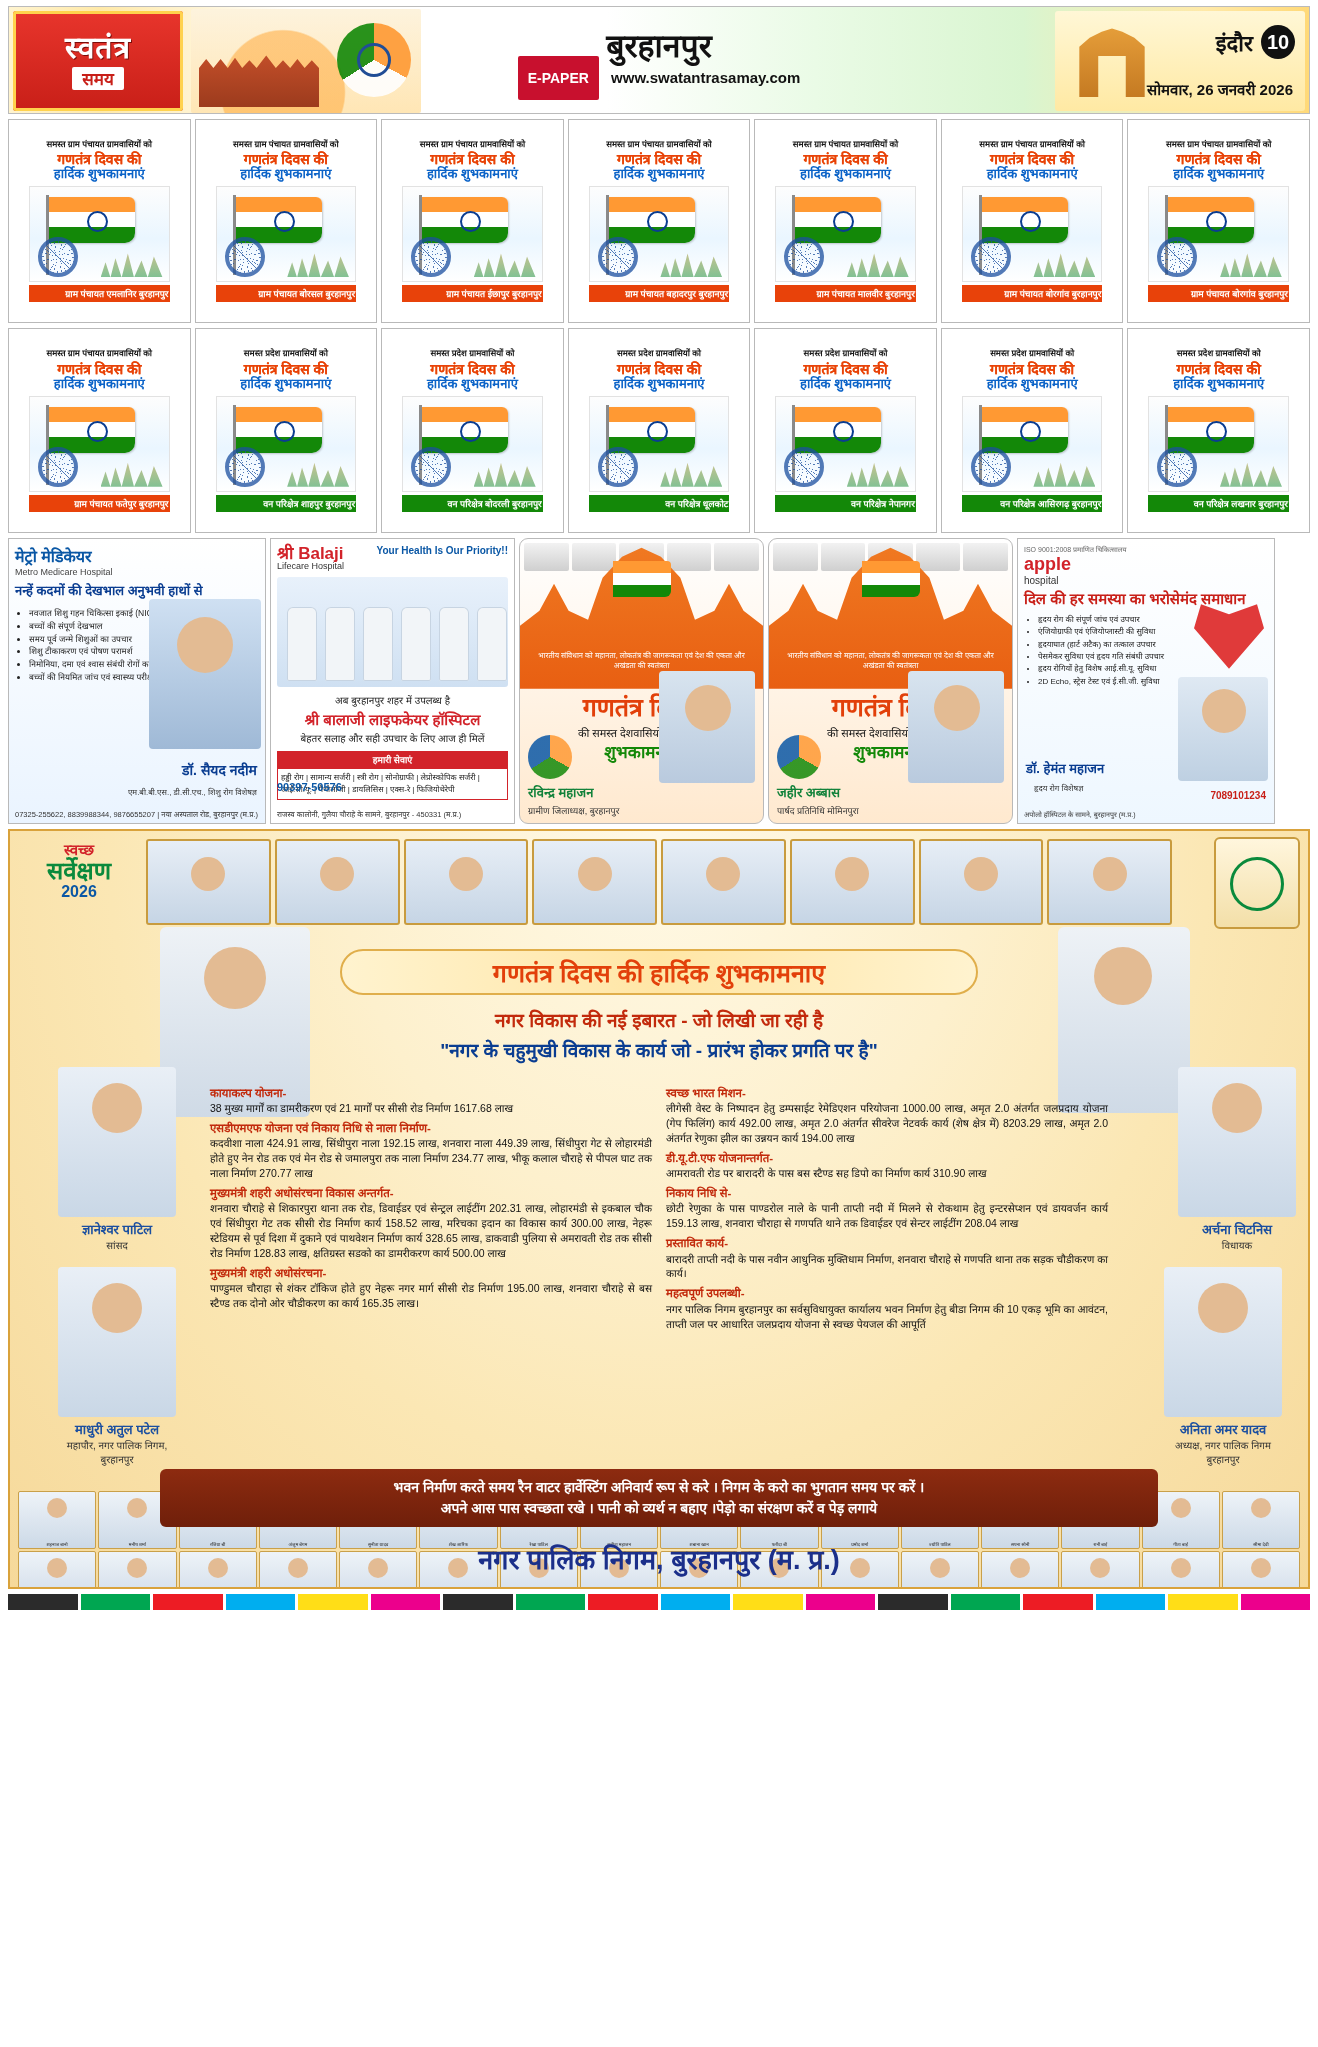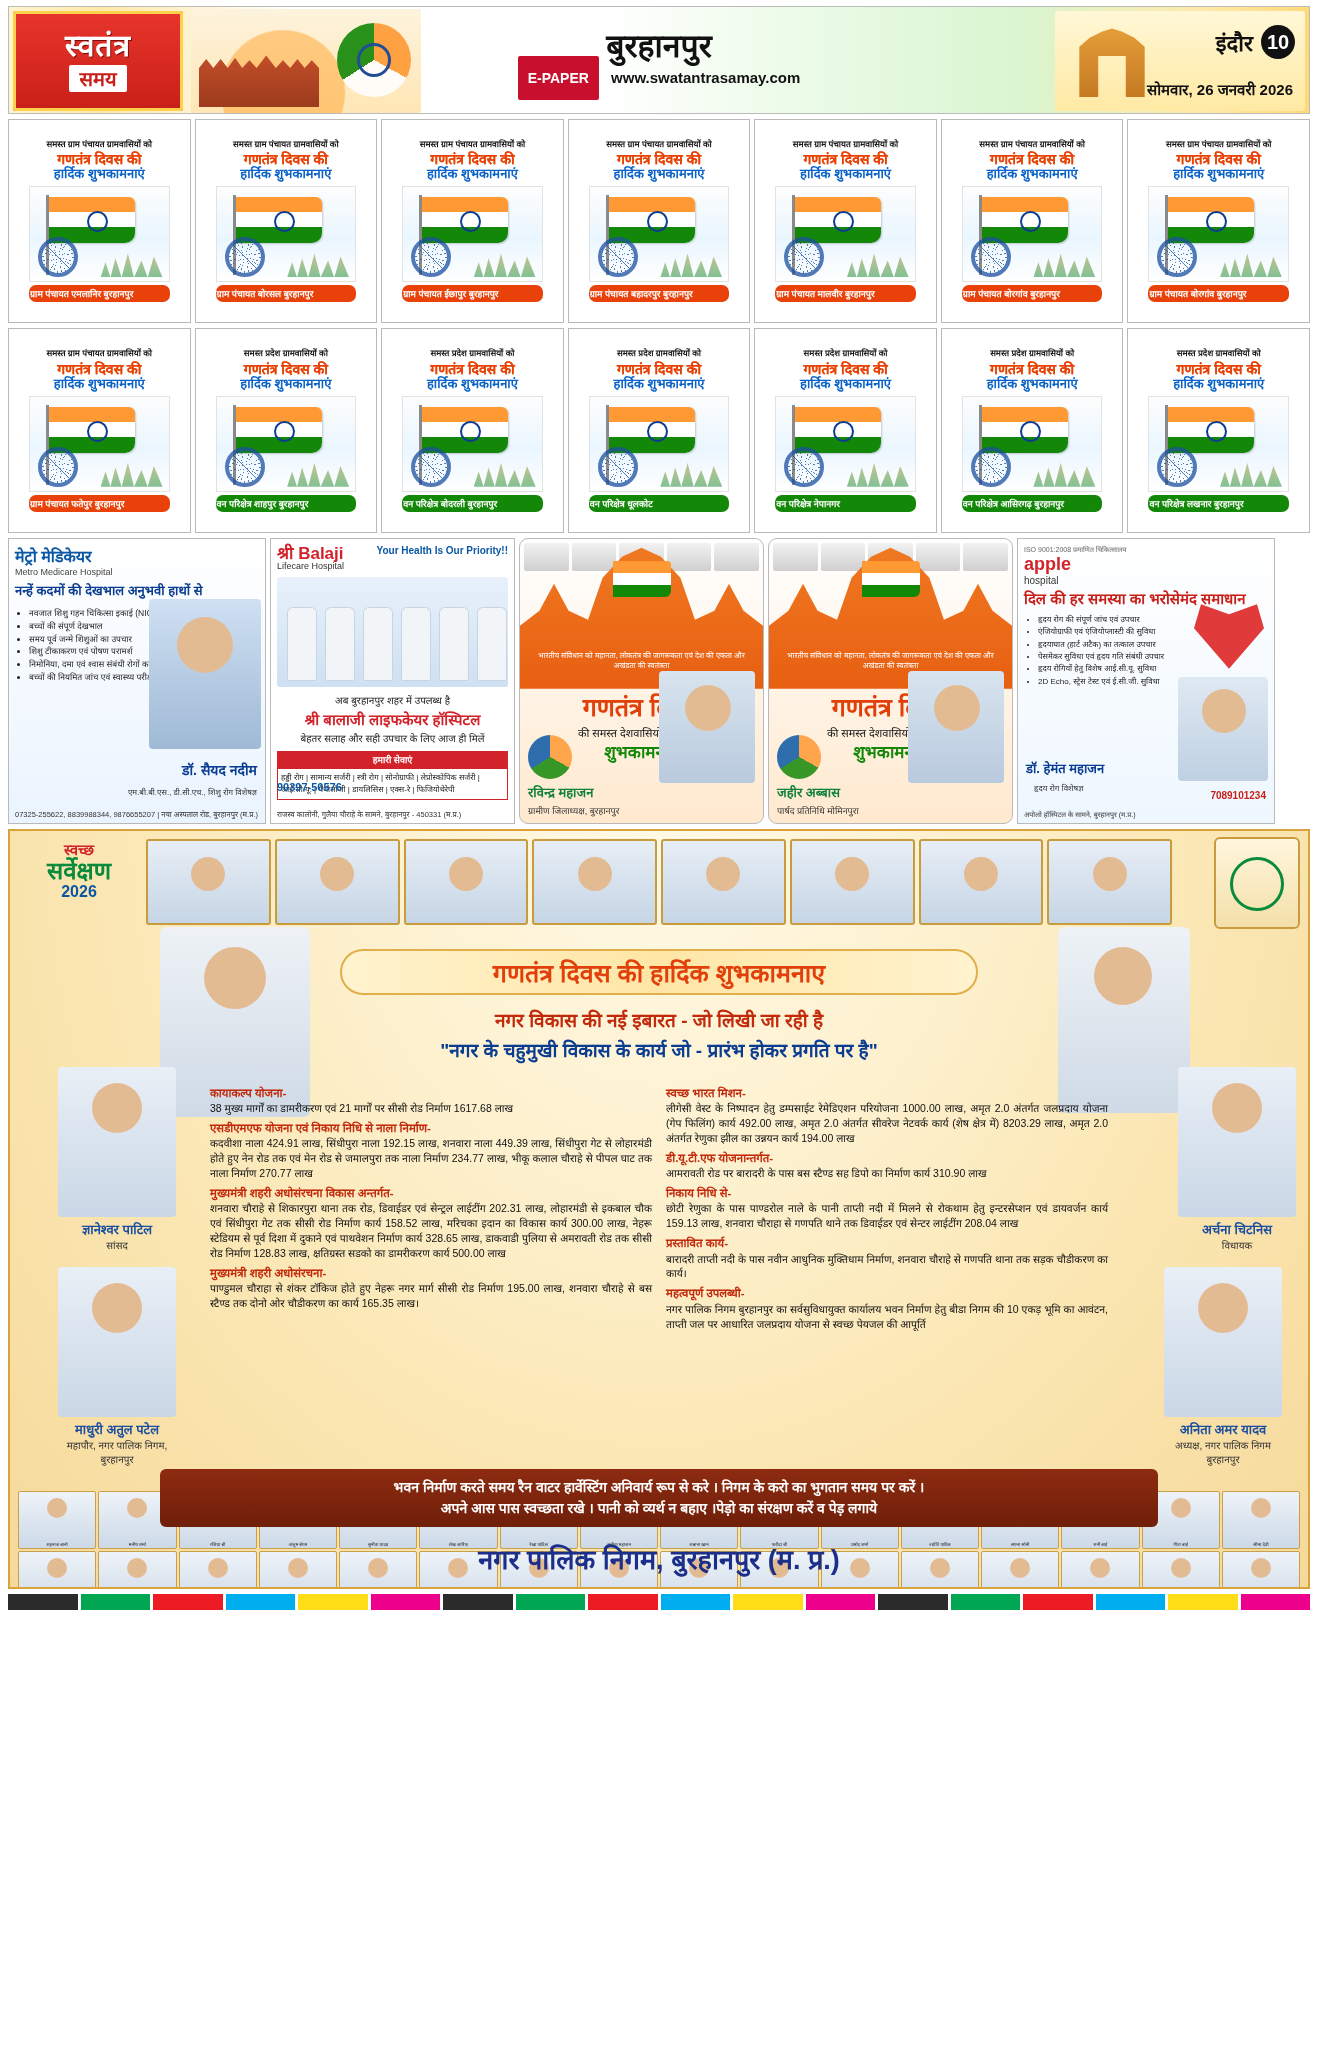--- a/index.html
+++ b/index.html
@@ -13,21 +13,21 @@
   .page { width:1318px; height:2047px; position:relative; background:#fff; padding:6px 8px; }
 
   
   .masthead { position:relative; height:108px; border:1px solid #bbb; overflow:hidden;
      background: linear-gradient(90deg,#fff4cf 0%, #ffe9a8 7%, #ffffff 22%, #ffffff 46%, #eafbe6 62%, #d9f5d0 78%, #ffe9a8 92%, #ffd978 100%); }
   .mh-logo { position:absolute; left:4px; top:4px; width:170px; height:100px;
      background:linear-gradient(180deg,#e8352c 0%, #c81f18 100%); border-radius:3px;
      display:flex; flex-direction:column; align-items:center; justify-content:center; color:#fff;
      box-shadow:inset 0 0 0 3px #ffd24d; }
   .mh-logo .l1 { font-size:30px; font-weight:bold; letter-spacing:1px; line-height:1; text-shadow:1px 1px 0 #7a0d0a;}
-  .mh-logo .l2 { font-size:20px; font-weight:bold; margin-top:4px; background:#fff; color:#c81f18; padding:0 10px; border-radius:2px;}
+  .mh-logo .l2 { font-size:17px; font-weight:bold; margin-top:4px; background:#fff; color:#c81f18; padding:0 10px; border-radius:2px;}
   .mh-art { position:absolute; left:182px; top:2px; width:230px; height:104px;
      background:
        radial-gradient(circle at 40% 80%, rgba(255,170,60,.55) 0 38%, transparent 39%),
        linear-gradient(180deg,#fdf3dd 0%, #ffe6b5 100%);
      border-radius:2px; overflow:hidden; }
   .mh-art .fort { position:absolute; left:8px; bottom:6px; width:120px; height:60px;
      background:linear-gradient(180deg,#c8512b,#9c3b1d); clip-path:polygon(0 35%,6% 20%,12% 35%,18% 20%,24% 35%,30% 18%,36% 35%,42% 22%,48% 35%,56% 14%,64% 35%,70% 22%,76% 35%,82% 20%,88% 35%,94% 22%,100% 35%,100% 100%,0 100%);}
   .mh-art .emblem { position:absolute; right:10px; top:14px; width:74px; height:74px; border-radius:50%;
      background:conic-gradient(#ff9933 0 33%, #ffffff 0 66%, #138808 0 100%); opacity:.9;
      display:flex; align-items:center; justify-content:center; }
@@ -58,22 +58,22 @@
   .flagbox .flag { position:absolute; left:19px; top:10px; width:86px; height:46px;
      background:linear-gradient(180deg,#ff9933 0 33%, #ffffff 0 66%, #138808 0 100%);
      border-radius:0 6px 10px 0; box-shadow:1px 1px 2px rgba(0,0,0,.2); }
   .flagbox .flag:after { content:""; position:absolute; left:38px; top:14px; width:17px; height:17px;
      border:2px solid #0a3d91; border-radius:50%; }
   .flagbox .chakra { position:absolute; left:8px; bottom:4px; width:40px; height:40px; border-radius:50%;
      border:4px solid #1b4fa0; opacity:.75; background:
        repeating-conic-gradient(#1b4fa0 0 2deg, transparent 2deg 15deg); }
   .flagbox .silho { position:absolute; right:6px; bottom:4px; width:62px; height:40px; opacity:.55;
      background:linear-gradient(180deg,#ff9c2e,#1e8f3c); clip-path:polygon(0 100%,8% 62%,16% 100%,24% 52%,34% 100%,44% 40%,54% 100%,66% 58%,76% 100%,86% 48%,100% 100%); }
-  .adcell .footer { font-size:9px; font-weight:bold; text-align:left; color:#fff; background:#e8420a;
-     padding:2px 1px; border-radius:7px; }
+  .adcell .footer { font-size:9px; font-weight:bold; text-align:right; color:#fff; background:#e8420a;
+     padding:2px 1px; border-radius:0; }
   .adcell.green .footer { background:#138808; }
   .adcell.row2 .h1 { color:#e8420a; }
 
   
   .sponsors { display:grid; grid-template-columns: 258px 245px 245px 245px 258px; gap:4px; margin-top:5px; }
   .sp { border:1px solid #b9b9b9; height:286px; position:relative; overflow:hidden; background:#fff; }
 
   .sp1 { background:linear-gradient(180deg,#ffffff 0%,#eaf4ff 100%); padding:6px; }
   .sp1 .brand { font-size:16px; font-weight:bold; color:#0a57a5; }
   .sp1 .brand small { display:block; font-size:9px; color:#444; font-weight:normal;}

